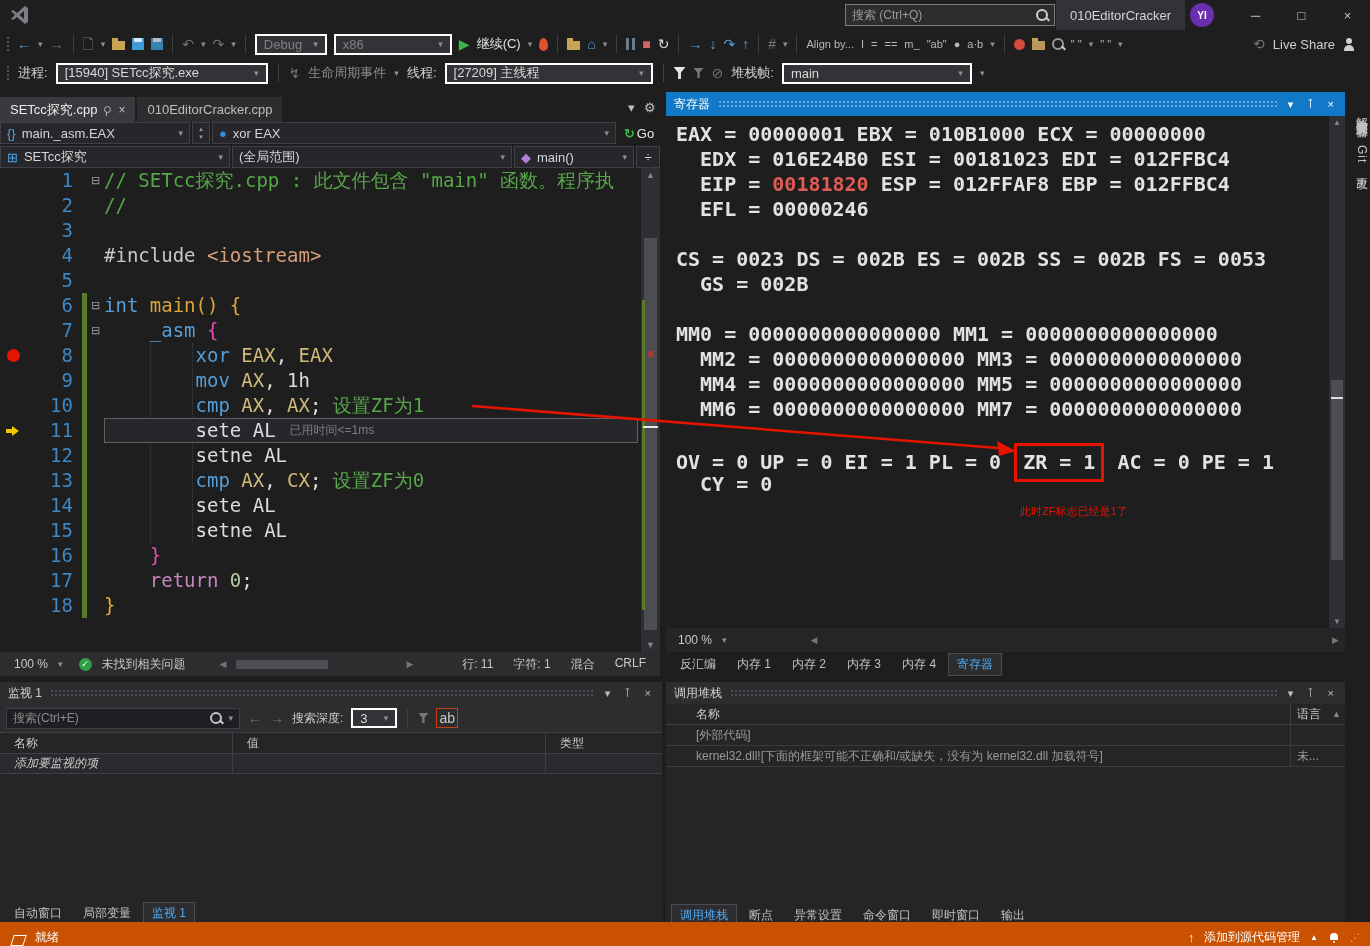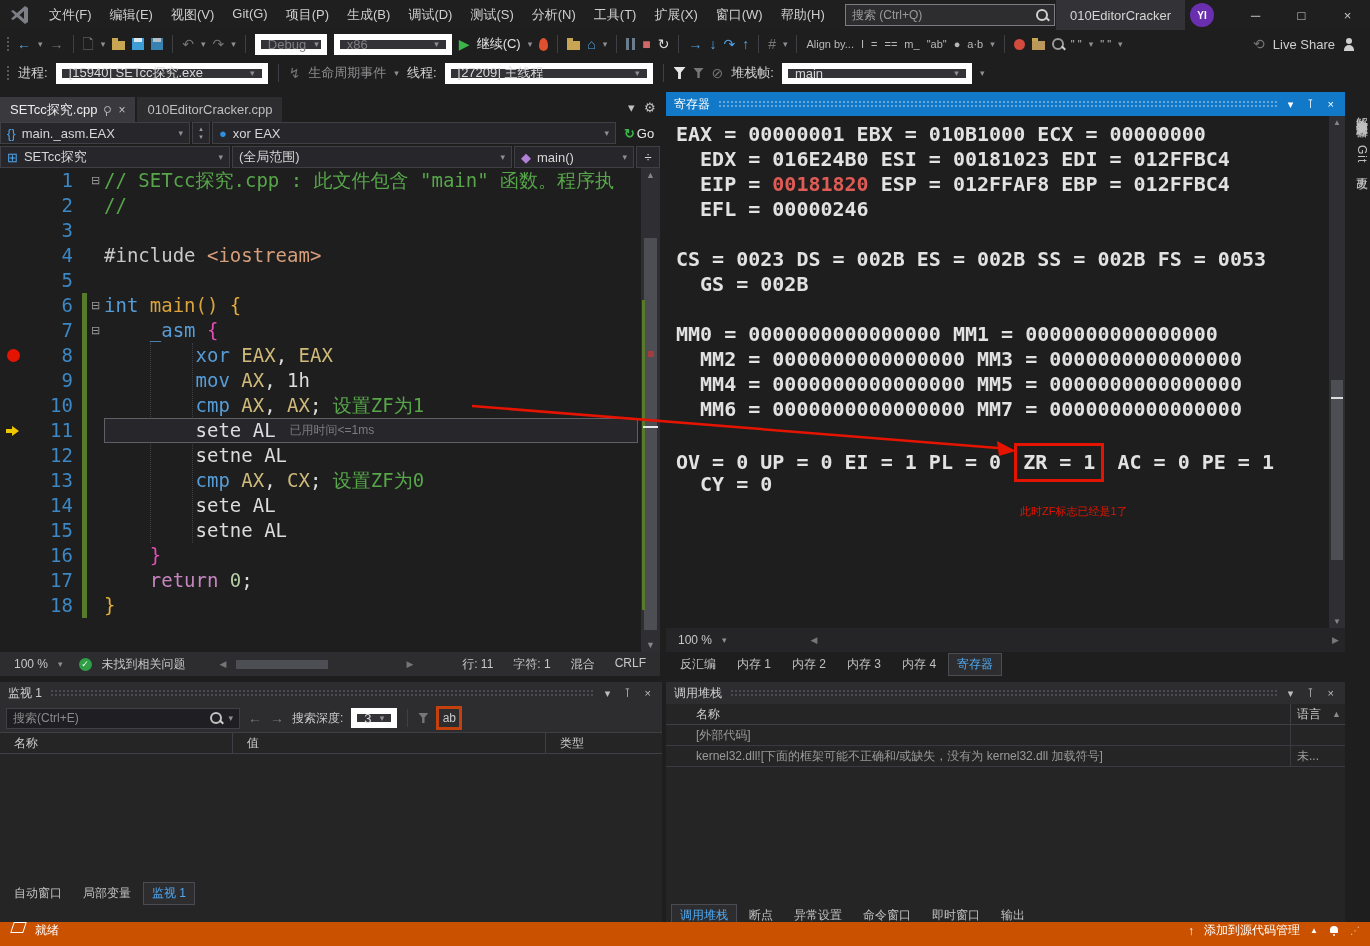--- a/index.html
+++ b/index.html
@@ -21,21 +21,21 @@
   .winbtn{position:absolute;top:0;width:45px;height:30px;display:flex;align-items:center;justify-content:center;color:#c8c8c8;font-size:13px}
 
   
   .toolbar{position:absolute;left:0;top:30px;width:1370px;height:28px;display:flex;align-items:center;gap:7px;padding-left:6px;box-sizing:border-box}
   .debugbar{position:absolute;left:0;top:58px;width:1370px;height:30px;display:flex;align-items:center;gap:8px;padding-left:6px;box-sizing:border-box}
   .grip{width:4px;height:16px;background-image:radial-gradient(#55555a 1px,transparent 1.2px);background-size:4px 4px}
   .tsep{width:1px;height:18px;background:#3f3f46;margin:0 2px}
   .ic{font-size:14px;line-height:1}
   .blue{color:#4fa3e8}.gray{color:#767678}.white{color:#dadada}.green{color:#3cb44b}.red{color:#d16969}
   .caret{color:#8f8f93;font-size:9px}
-  .dd{display:flex;align-items:center;height:21px;background:#333337;border:6px solid #ffffff;padding:0 7px;font-size:13px;color:#d8d8d8;box-sizing:border-box}
+  .dd{display:flex;align-items:center;height:21px;background:#333337;border:2px solid #ffffff;padding:0 7px;font-size:13px;color:#d8d8d8;box-sizing:border-box}
   .dd .caret{margin-left:auto;padding-left:8px}
   .dd.dim{color:#808083}
   .folder{width:13px;height:9px;background:#c8a553;position:relative;margin-top:3px}
   .folder::before{content:'';position:absolute;left:0;top:-3px;width:6px;height:3px;background:#c8a553}
   .save{width:12px;height:12px;background:#3e9cd6;position:relative}
   .save::after{content:'';position:absolute;left:2px;top:0;width:8px;height:4px;background:#dbe8f2}
   .flame{width:9px;height:13px;background:#e0502f;border-radius:50% 50% 50% 50%/62% 62% 38% 38%}
   .pauseic{width:9px;height:12px;border-left:3px solid #6b7c8c;border-right:3px solid #6b7c8c;box-sizing:border-box}
   .toolbar .small{font-size:11px;color:#b8b8b8}
   .lsgroup{margin-left:auto;display:flex;align-items:center;gap:8px;padding-right:14px;color:#cfcfcf}
@@ -106,21 +106,21 @@
   .btabs{position:absolute;left:0;top:560px;width:100%;height:24px;display:flex;align-items:center;gap:3px;padding-left:5px;box-sizing:border-box}
   .btab{padding:3px 9px;color:#c0c0c0;font-size:12px}
   .btab.active{background:#2d2d30;border:1px solid #4b4b52;color:#4fa8f0;padding:2px 8px}
 
   
   .watch{position:absolute;left:0;top:682px;width:662px;height:240px;background:#252526}
   .panel-title{height:22px;background:#2d2d30;display:flex;align-items:center;padding:0 8px;color:#cfcfcf;font-size:12px;gap:8px}
   .wtoolbar{height:28px;display:flex;align-items:center;gap:8px;padding:0 6px;background:#2d2d30}
   .searchbox{width:234px;height:21px;background:#1f1f23;border:1px solid #3f3f46;display:flex;align-items:center;padding:0 6px;color:#8a8a8a;font-size:12px;box-sizing:border-box}
   .wlabel{color:#c8c8c8;font-size:12px}
-  .hexbtn{width:20px;height:18px;border:3px solid #c2410c;display:flex;align-items:center;justify-content:center;color:#c8c8c8;font-size:12px}
+  .hexbtn{width:20px;height:18px;border:1px solid #c2410c;display:flex;align-items:center;justify-content:center;color:#c8c8c8;font-size:14px}
   .whead{height:20px;display:flex;background:#252526;border-top:1px solid #3f3f46;border-bottom:1px solid #3f3f46;color:#cccccc;font-size:12px;align-items:center}
   .wcol{padding-left:14px;box-sizing:border-box;border-right:1px solid #3f3f46;height:100%;display:flex;align-items:center}
   .wcol0{width:233px}.wcol1{width:313px}.wcol2{flex:1;border-right:none}
   .wrow{height:19px;display:flex;background:#2a2a2e;border-bottom:1px solid #3f3f46;font-size:12px;align-items:center}
   .additem{font-style:italic;color:#c8c8c8}
   .watch-fill{height:127px;background:#252526}
 
   .callstack{position:absolute;left:666px;top:682px;width:679px;height:260px;background:#252526}
   .shead{height:20px;display:flex;align-items:center;background:#252526;border-bottom:1px solid #3f3f46;color:#ccc;font-size:12px;position:relative}
   .shead .n{padding-left:30px}
@@ -133,55 +133,40 @@
   .sname{white-space:nowrap;overflow:hidden;max-width:585px}
   .slang{position:absolute;left:624px;padding-left:6px;border-left:1px solid #3a3a40;height:100%;display:flex;align-items:center;color:#d8d8d8}
   .srow.dim .slang{color:#9a9a9a}
   .stack-fill{height:136px;background:#252526}
 
   
   .rstrip{position:absolute;left:1346px;top:92px;width:24px;height:830px;background:#1e1e1e}
   .vtab{writing-mode:vertical-rl;font-size:12px;color:#c2c2c2;padding:12px 0 12px 0;margin:4px auto;display:block;text-align:center;width:100%;letter-spacing:1px}
 
   
-  .statusbar{position:absolute;left:0;top:922px;width:1370px;height:24px;background:#ca5100;display:flex;align-items:flex-start;color:#fff;font-size:12px}
+  .statusbar{position:absolute;left:0;top:922px;width:1370px;height:24px;background:#ca5100;display:flex;align-items:flex-end;color:#fff;font-size:12px}
   .para{width:11px;height:9px;border:1px solid #fff;transform:skewX(-18deg);margin:0 10px 0 12px}
   .sb-right{margin-left:auto;display:flex;align-items:center;gap:10px;padding-right:10px}
   .bell{position:relative;width:12px;height:12px}
   .bell::before{content:'';position:absolute;left:2px;top:1px;width:8px;height:7px;background:#fff;border-radius:4px 4px 1px 1px}
   .bell::after{content:'';position:absolute;left:5px;top:9px;width:2px;height:2px;background:#fff;border-radius:50%}
 
   
   .overlay{position:absolute;left:0;top:0;width:1370px;height:946px;pointer-events:none;z-index:60}
   .zr-note{position:absolute;left:1020px;top:504px;color:#e51400;font-size:11px;z-index:61;pointer-events:none}
 </style>
 </head>
 <body>
 
 <div class="app">
 
   <div class="titlebar">
     <svg class="vs-logo" viewBox="0 0 22 18">
       <path fill="#7e7e86" d="M15 0 L7 7 L3 4 L1 5 L5 9 L1 13 L3 14 L7 11 L15 18 L18 16 V2 Z M14 5 V13 L9.5 9 Z"></path>
     </svg>
-    <div style="display:flex">
-        <span class="menu-item">文件(F)</span>
-        <span class="menu-item">编辑(E)</span>
-        <span class="menu-item">视图(V)</span>
-        <span class="menu-item">Git(G)</span>
-        <span class="menu-item">项目(P)</span>
-        <span class="menu-item">生成(B)</span>
-        <span class="menu-item">调试(D)</span>
-        <span class="menu-item">测试(S)</span>
-        <span class="menu-item">分析(N)</span>
-        <span class="menu-item">工具(T)</span>
-        <span class="menu-item">扩展(X)</span>
-        <span class="menu-item">窗口(W)</span>
-        <span class="menu-item">帮助(H)</span>
-      </div>
     <div class="qsearch">
       <span style="flex:1">搜索 (Ctrl+Q)</span>
       <span class="mag"></span>
     </div>
     <div class="sol-box">010EditorCracker</div>
     <div class="avatar">YI</div>
     <div class="winbtn" style="right:92px">─</div>
     <div class="winbtn" style="right:46px">□</div>
     <div class="winbtn" style="right:0">×</div>
   </div>
@@ -581,20 +566,27 @@
         </span>
       <span class="tsep"></span>
       <span class="funnel g"></span>
       <span class="hexbtn">ab</span>
     </div>
     <div class="whead">
         <span class="wcol wcol0">名称</span>
         <span class="wcol wcol1">值</span>
         <span class="wcol wcol2">类型</span>
       </div>
+    <div>
+        <div class="wrow">
+          <span class="wcol wcol0 additem">添加要监视的项</span>
+          <span class="wcol wcol1"></span>
+          <span class="wcol wcol2"></span>
+        </div>
+      </div>
     <div class="watch-fill"></div>
     <div class="btabs" style="position:static;height:24px">
         <span class="btab">自动窗口</span>
         <span class="btab">局部变量</span>
         <span class="btab active">监视 1</span>
       </div>
   </div>
 
   <div class="callstack">
     <div class="panel-title">

